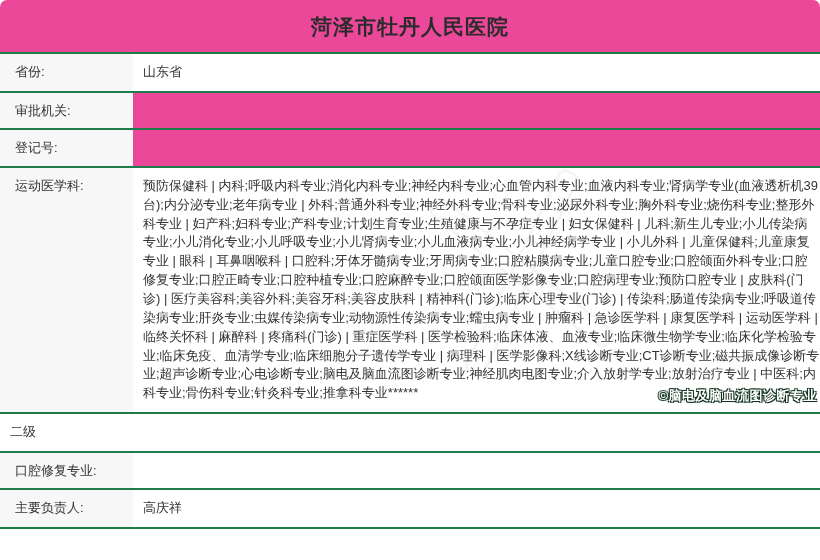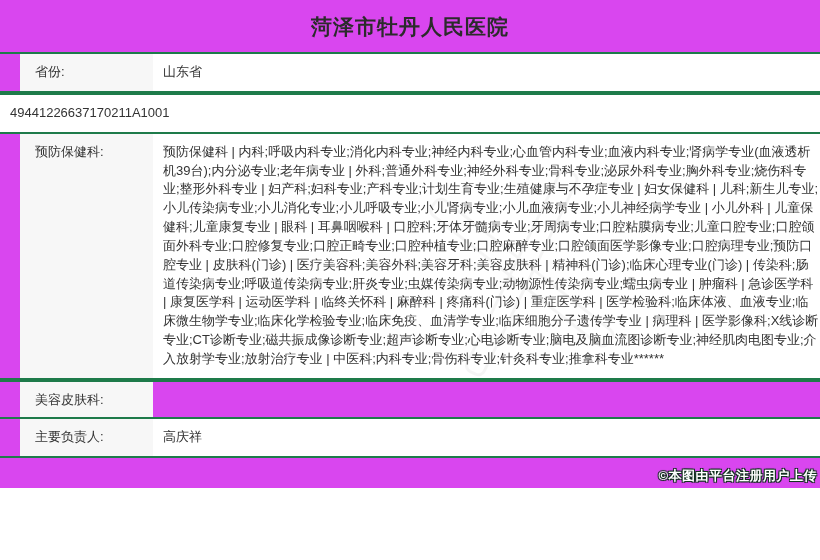--- a/index.html
+++ b/index.html
@@ -7,22 +7,23 @@
     padding: 0;
     width: 820px;
     height: 560px;
     background: #ffffff;
     overflow: hidden;
     font-family: "Liberation Sans", "DejaVu Sans", sans-serif;
   }
   .page {
     position: relative;
     width: 820px;
-    height: 488px;
-    background: #d946ef;
+    height: 408px;
+    background: #ec4899;
+    border-radius: 7px;
   }
   .page-title {
     text-align: center;
     padding: 13px 0 11px 0;
     font-size: 21px;
     font-weight: 600;
     color: #2b2b2b;
     letter-spacing: 1px;
   }
   .info-table {
@@ -36,21 +37,20 @@
   }
   .row-label {
     width: 133px;
     min-width: 133px;
     box-sizing: border-box;
     background: #f7f7f7;
     padding: 9px 6px 9px 15px;
     font-size: 13px;
     color: #333333;
     line-height: 1.35;
-    margin-left: 20px;
   }
   .row-value {
     flex: 1;
     box-sizing: border-box;
     padding: 9px 0 9px 10px;
     font-size: 13px;
     color: #333333;
     line-height: 1.45;
     word-break: break-all;
     background: #ffffff;
@@ -104,46 +104,48 @@
   <div class="page-title">菏泽市牡丹人民医院</div>
 
   <div class="info-table">
 
     <div class="row">
       <div class="row-label">省份:</div>
       <div class="row-value">山东省</div>
     </div>
 
     <div class="row">
+      <div class="row-label">审批机关:</div>
     </div>
 
     <div class="row">
-      <div class="row-value">49441226637170211A1001</div>
+      <div class="row-label">登记号:</div>
     </div>
 
 
     <div class="row">
-      <div class="row-label">预防保健科:</div>
+      <div class="row-label">运动医学科:</div>
       <div class="row-value">预防保健科 | 内科;呼吸内科专业;消化内科专业;神经内科专业;心血管内科专业;血液内科专业;肾病学专业(血液透析机39台);内分泌专业;老年病专业 | 外科;普通外科专业;神经外科专业;骨科专业;泌尿外科专业;胸外科专业;烧伤科专业;整形外科专业 | 妇产科;妇科专业;产科专业;计划生育专业;生殖健康与不孕症专业 | 妇女保健科 | 儿科;新生儿专业;小儿传染病专业;小儿消化专业;小儿呼吸专业;小儿肾病专业;小儿血液病专业;小儿神经病学专业 | 小儿外科 | 儿童保健科;儿童康复专业 | 眼科 | 耳鼻咽喉科 | 口腔科;牙体牙髓病专业;牙周病专业;口腔粘膜病专业;儿童口腔专业;口腔颌面外科专业;口腔修复专业;口腔正畸专业;口腔种植专业;口腔麻醉专业;口腔颌面医学影像专业;口腔病理专业;预防口腔专业 | 皮肤科(门诊) | 医疗美容科;美容外科;美容牙科;美容皮肤科 | 精神科(门诊);临床心理专业(门诊) | 传染科;肠道传染病专业;呼吸道传染病专业;肝炎专业;虫媒传染病专业;动物源性传染病专业;蠕虫病专业 | 肿瘤科 | 急诊医学科 | 康复医学科 | 运动医学科 | 临终关怀科 | 麻醉科 | 疼痛科(门诊) | 重症医学科 | 医学检验科;临床体液、血液专业;临床微生物学专业;临床化学检验专业;临床免疫、血清学专业;临床细胞分子遗传学专业 | 病理科 | 医学影像科;X线诊断专业;CT诊断专业;磁共振成像诊断专业;超声诊断专业;心电诊断专业;脑电及脑血流图诊断专业;神经肌肉电图专业;介入放射学专业;放射治疗专业 | 中医科;内科专业;骨伤科专业;针灸科专业;推拿科专业******</div>
     </div>
 
     <div class="row">
+      <div class="row-value">二级</div>
     </div>
 
     <div class="row">
-      <div class="row-label">美容皮肤科:</div>
+      <div class="row-label">口腔修复专业:</div>
     </div>
 
     <div class="row">
       <div class="row-label">主要负责人:</div>
       <div class="row-value">高庆祥</div>
     </div>
 
   </div>
 
   <div class="center-watermark">
     <div class="bar1"></div>
     <div class="bar2"></div>
   </div>
 
-  <div class="footer-watermark">©本图由平台注册用户上传</div>
+  <div class="footer-watermark">©脑电及脑血流图诊断专业</div>
 
 </div>
 
 </body></html>

